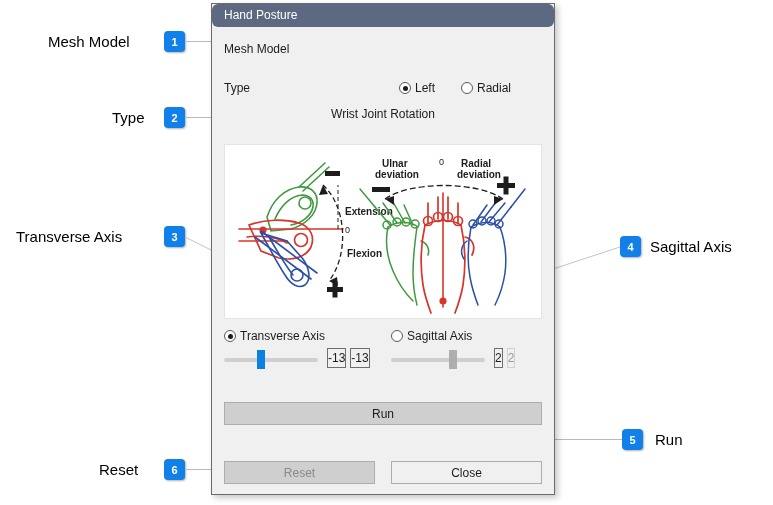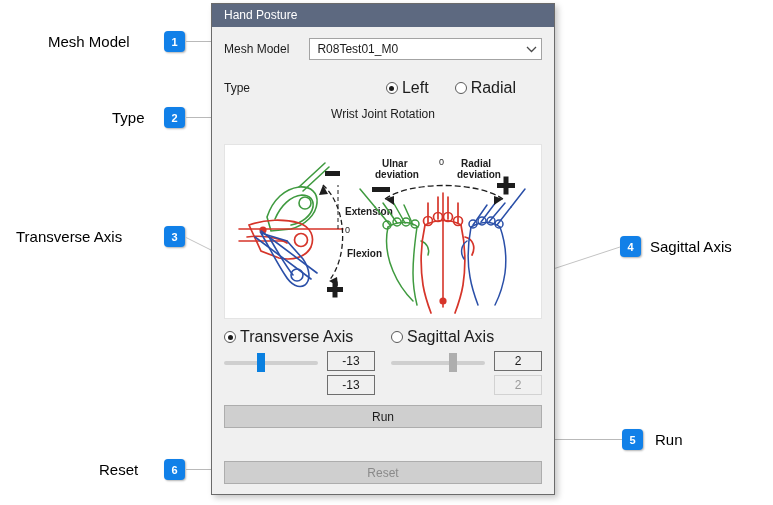--- a/index.html
+++ b/index.html
@@ -57,21 +57,21 @@
   }
 
   .group-header {
     height: 23px;
     line-height: 23px;
     padding-left: 12px;
     color: #ffffff;
     font-size: 12px;
     box-sizing: border-box;
   }
-  .group-header.primary { background: #5d6980; }
+  .group-header.primary { background: #5d6980; border-radius: 6px; }
   .group-header.secondary { background: #808da9; }
 
   
   .row-mesh {
     height: 44px;
     display: flex;
     align-items: center;
     padding: 0 12px;
     box-sizing: border-box;
   }
@@ -110,21 +110,21 @@
     display: flex;
     align-items: center;
     padding: 0 12px;
     box-sizing: border-box;
   }
   .row-type .field-label { width: 175px; }
 
   .radio {
     display: inline-flex;
     align-items: center;
-    font-size: 16px;
+    font-size: 12px;
     color: #1c1c1c;
     margin-right: 26px;
     cursor: default;
   }
   .radio .dot {
     width: 12px;
     height: 12px;
     border-radius: 50%;
     border: 1px solid #5a5a5a;
     background: #ffffff;
@@ -194,21 +194,21 @@
     top: -8px;
     width: 8px;
     height: 19px;
     background: #0a80e0;
   }
   .thumb.disabled { background: #aeaeae; }
 
   .spin-col {
     width: 48px;
     display: flex;
-    flex-direction: column;
+    flex-direction: row;
     gap: 4px;
   }
   .spin-box {
     height: 20px;
     border: 1px solid #6e6e6e;
     background: #f0f0f0;
     font-size: 12px;
     color: #1c1c1c;
     display: flex;
     align-items: center;
@@ -277,28 +277,20 @@
 <div class="callout-label" style="left:99px; top:462px;">Reset</div>
 <div class="callout-badge" style="left:164px; top:459px;">6</div>
 <div class="leader leader-h" style="left:186px; top:469px; width:28px;"></div>
 
 <div id="dialog">
 
   <div class="group-header primary">Hand Posture</div>
 
   <div class="row-mesh">
     <span class="field-label">Mesh Model</span>
-    <div class="combo">
-      <span class="combo-value">R08Test01_M0</span>
-      <span class="chev">
-        <svg width="11" height="7" viewBox="0 0 11 7">
-            <polyline points="1,1 5.5,5.5 10,1" fill="none" stroke="#4a4a4a" stroke-width="1.3"></polyline>
-          </svg>
-      </span>
-    </div>
   </div>
 
 
   <div class="row-type">
     <span class="field-label">Type</span>
     <label class="radio checked">
       <span class="dot"></span>
       <span>Left</span>
     </label>
     <label class="radio">
@@ -459,15 +451,16 @@
       </div>
     </div>
   </div>
 
   <div class="btn-run-wrap">
     <div class="btn">Run</div>
   </div>
 
   <div class="btn-row">
     <div class="btn disabled">Reset</div>
+    <div class="btn plain">Close</div>
   </div>
 
 </div>
 
 </body></html>

